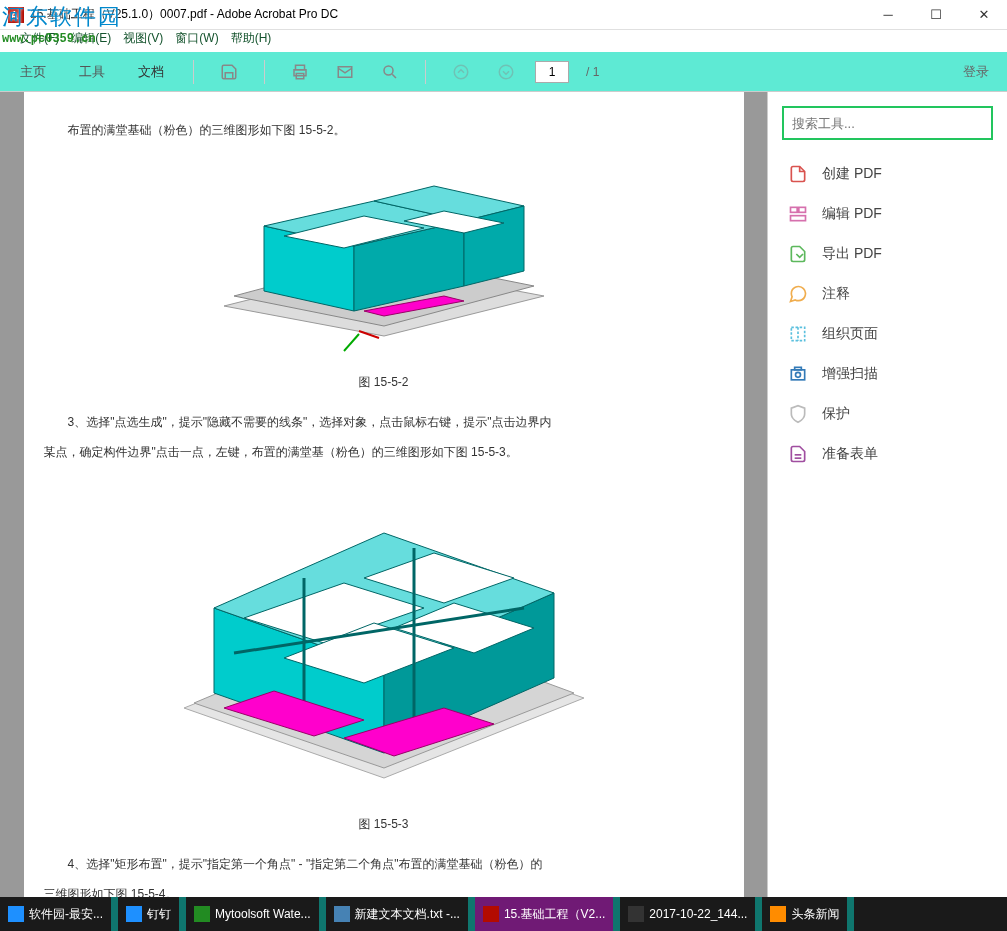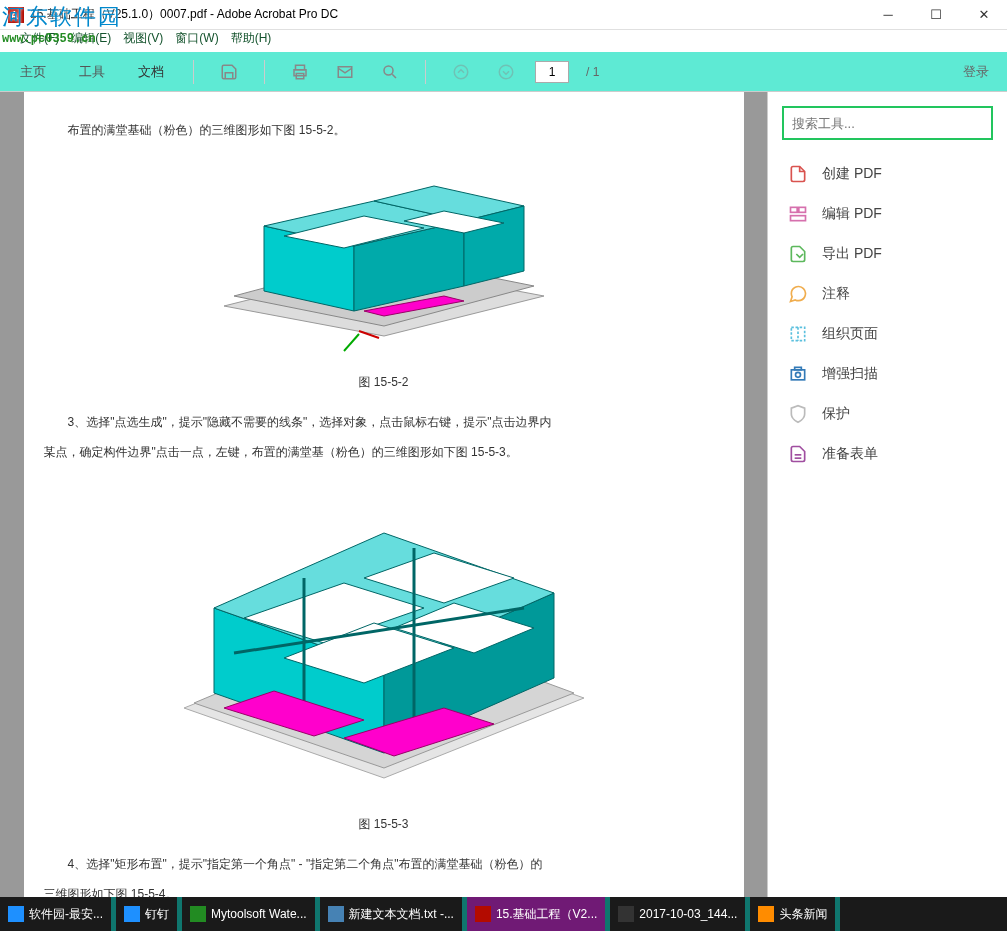--- a/index.html
+++ b/index.html
@@ -39,21 +39,21 @@
 .text-line { margin: 6px 0; text-indent: 2em; }
 .figwrap { display: flex; justify-content: center; margin: 14px 0; }
 
 .tools-panel { width: 240px; background: #fff; border-left: 1px solid #ccc; }
 .search-box { margin: 14px; height: 34px; border: 2px solid #22c55e; display: flex; align-items: center; padding: 0 8px; }
 .search-box input { border: none; outline: none; font-size: 13px; width: 100%; color: #999; }
 .tool-item { display: flex; align-items: center; padding: 10px 20px; gap: 14px; cursor: pointer; font-size: 14px; color: #444; }
 .tool-icon { width: 20px; height: 20px; display: flex; align-items: center; justify-content: center; }
 
 .taskbar { position: absolute; bottom: 0; left: 0; right: 0; height: 34px; background: #1a1a1a; display: flex; align-items: center; font-size: 12px; color: #fff; }
-.task-item { height: 34px; display: flex; align-items: center; padding: 0 8px; gap: 5px; cursor: pointer; border-right: 5px solid #0f766e; max-width: 155px; overflow: hidden; white-space: nowrap; }
+.task-item { height: 34px; display: flex; align-items: center; padding: 0 8px; gap: 5px; cursor: pointer; border-right: 7px solid #0f766e; max-width: 155px; overflow: hidden; white-space: nowrap; }
 .task-item.active { background: #701a75; }
 .task-icon { width: 16px; height: 16px; flex-shrink: 0; }
 </style>
 </head>
 <body>
 
 <div class="watermark">
   <div class="logo">河东软件园</div>
   <div class="url">www.pc0359.cn</div>
 </div>
@@ -287,21 +287,21 @@
       <div class="task-item active">
         <svg class="task-icon" viewBox="0 0 16 16">
           <rect width="16" height="16" fill="#b30b00"></rect>
         </svg>
         <span>15.基础工程（V2...</span>
       </div>
       <div class="task-item">
         <svg class="task-icon" viewBox="0 0 16 16">
           <rect width="16" height="16" fill="#333"></rect>
         </svg>
-        <span>2017-10-03_144...</span>
+        <span>2017-10-22_144...</span>
       </div>
       <div class="task-item">
         <svg class="task-icon" viewBox="0 0 16 16">
           <rect width="16" height="16" fill="#ff8c00"></rect>
         </svg>
         <span>头条新闻</span>
       </div>
     </div>
 </div>
 

